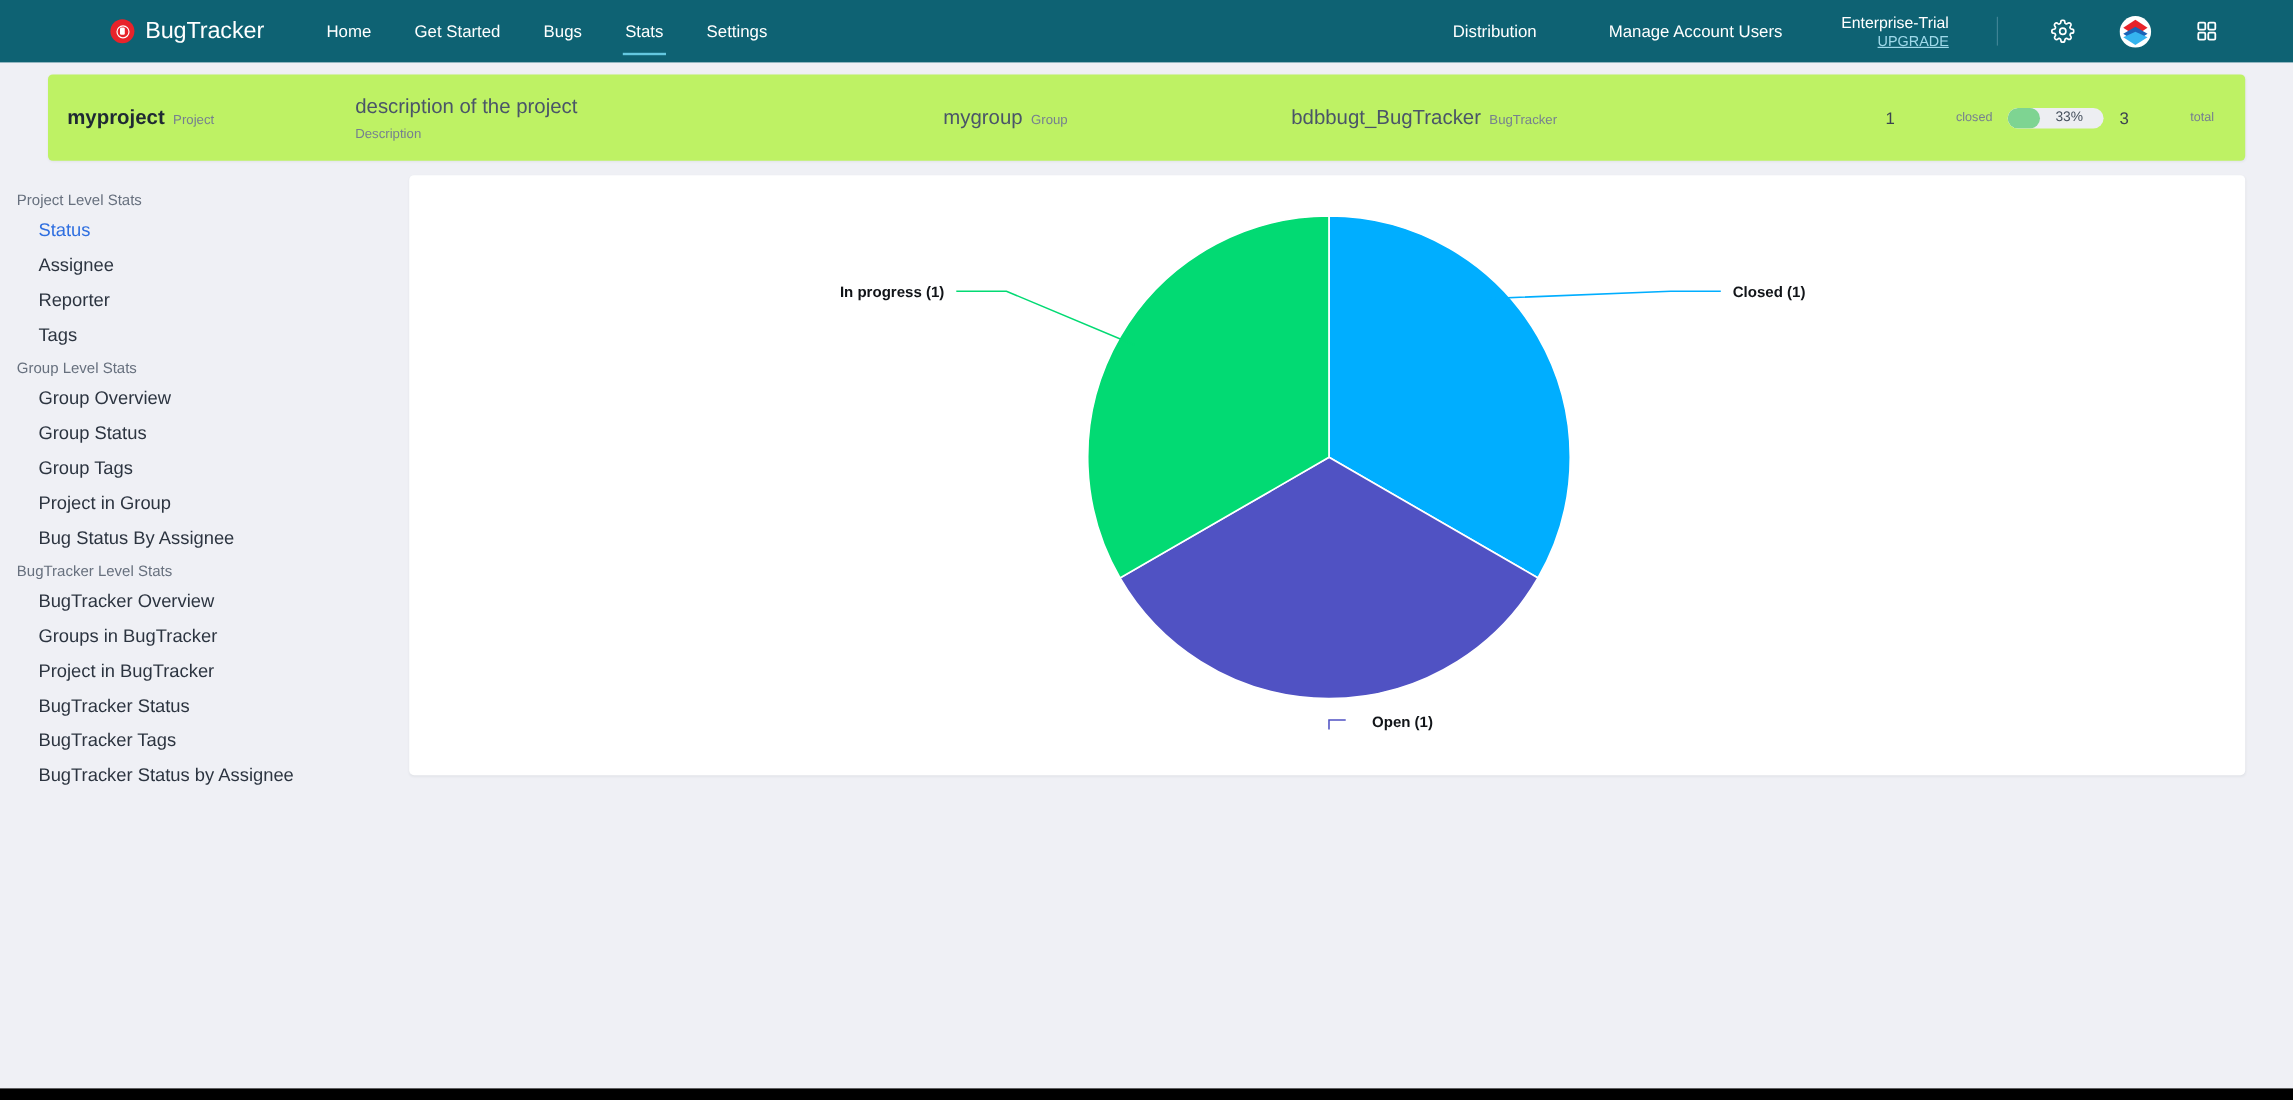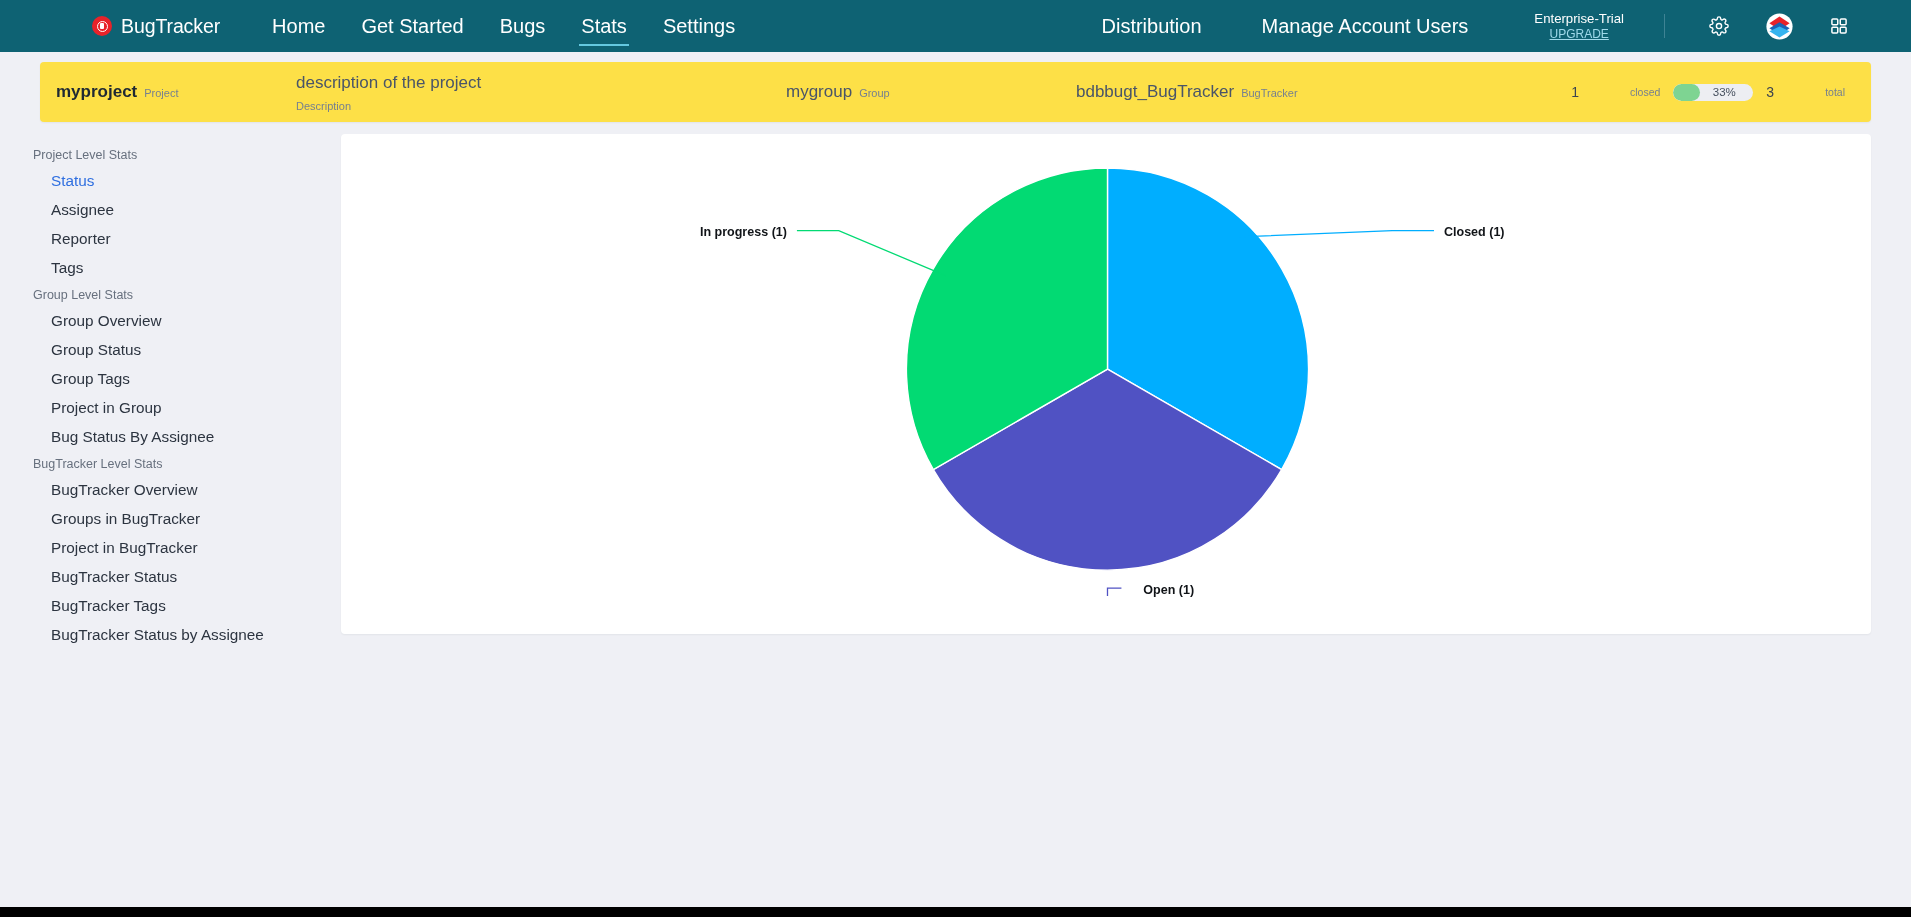--- a/index.html
+++ b/index.html
@@ -70,21 +70,21 @@
   .brand-name {
     color: #ffffff;
     font-size: 19.5px;
     font-weight: 400;
     letter-spacing: -0.1px;
     white-space: nowrap;
   }
 
   .nav-link {
     color: #ffffff;
-    font-size: 20px;
+    font-size: 14px;
     padding: 0 18px;
     line-height: 52px;
     height: 52px;
     white-space: nowrap;
     cursor: pointer;
     position: relative;
   }
   .nav-link.active::after {
     content: "";
     position: absolute;
@@ -101,23 +101,23 @@
     align-items: center;
     padding-right: 50px;
     gap: 16px;
   }
 
   .nav-right .nav-link { padding: 0 22px; }
 
   .trial-box {
     display: flex;
     flex-direction: column;
-    align-items: center;
+    align-items: flex-end;
     line-height: 1.18;
-    margin-left: 28px;
+    margin-left: 11px;
     margin-right: 8px;
     cursor: pointer;
   }
   .trial-name {
     color: #ffffff;
     font-size: 13.2px;
     white-space: nowrap;
   }
   .trial-upgrade {
     color: #9fd9ea;
@@ -141,23 +141,23 @@
     justify-content: center;
     cursor: pointer;
     margin: 0 5px;
   }
 
   
   .info-bar-wrap {
     padding: 10px 40px 0 40px;
   }
   .info-bar {
-    background: #fde047;
+    background: #bef264;
     border-radius: 4px;
-    height: 60px;
+    height: 72px;
     display: flex;
     align-items: center;
     box-shadow: 0 1px 2px rgba(27,31,35,0.055);
   }
 
   .info-cell {
     display: flex;
     align-items: baseline;
     gap: 7px;
     white-space: nowrap;
@@ -221,21 +221,21 @@
   .body-row {
     display: flex;
     align-items: flex-start;
     padding: 12px 40px 0 0;
   }
 
   
   .sidebar {
     width: 341px;
     flex: none;
-    padding-left: 31px;
+    padding-left: 12px;
     padding-top: 8px;
   }
   .side-section {
     font-size: 12.5px;
     color: #67707e;
     padding: 6px 0 4px 2px;
   }
   .side-item {
     font-size: 15.3px;
     color: #2c3440;

